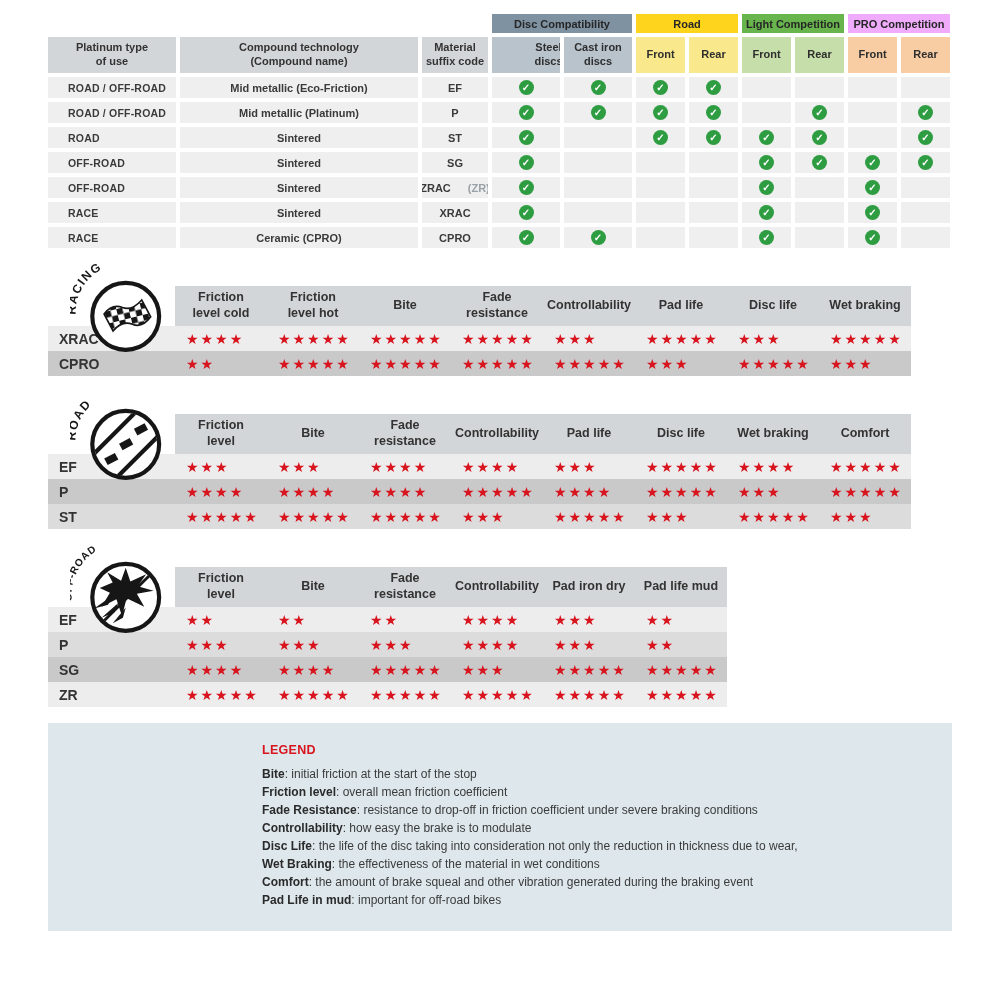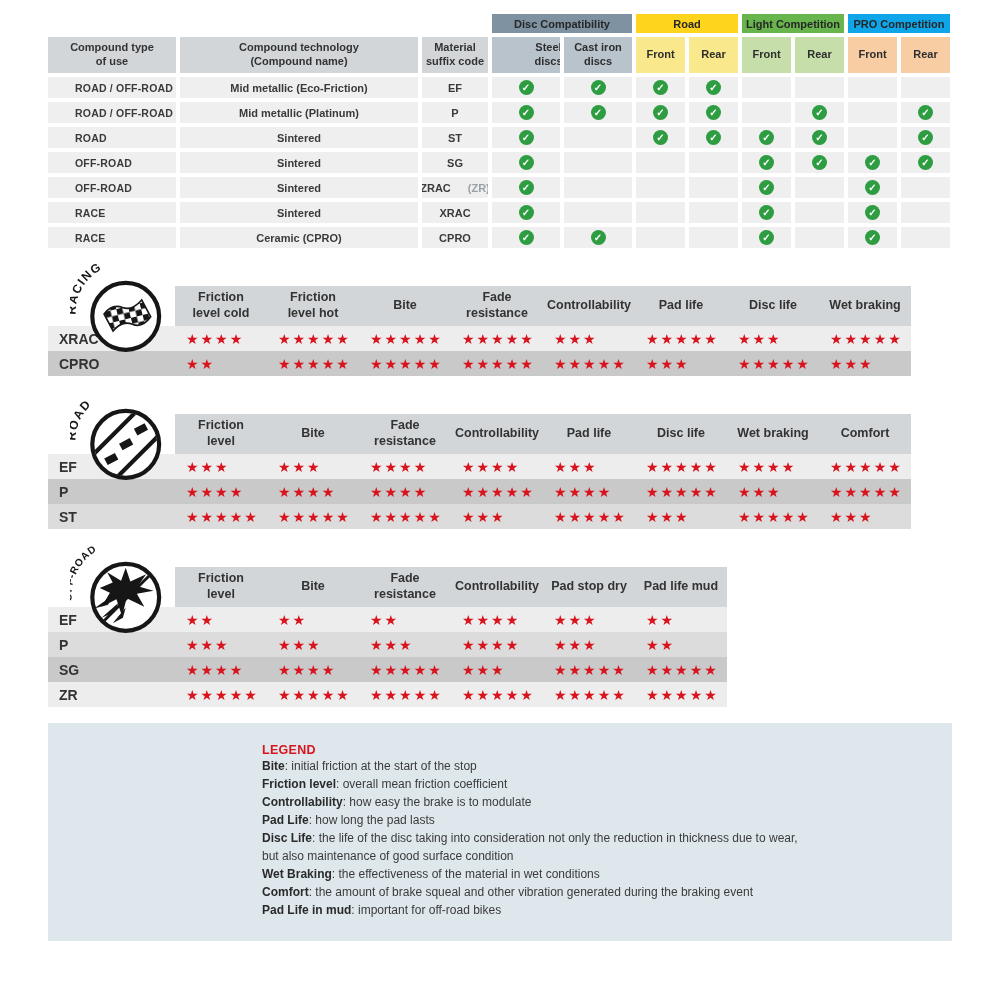--- a/index.html
+++ b/index.html
@@ -7,58 +7,58 @@
   .page{padding:14px 48px 0;}
   .cell{display:flex;align-items:center;justify-content:center;text-align:center;overflow:hidden;}
   
   .compat-grid{display:grid;grid-template-columns:128px 238px 66px 68px 68px 49px 49px 49px 49px 49px 49px;gap:4px;}
   .spacer,.corner{background:transparent;}
   .group-hdr{min-height:19px;font-weight:bold;font-size:11px;color:#262626;}
   .hdr{background:var(--header-gray);font-weight:bold;font-size:11px;white-space:pre-line;line-height:1.25;color:#333;}
   .main-hdr{min-height:36px;}
   .sub-hdr{min-height:34px;color:#2e2e2e;}
   .data{background:var(--row-gray);min-height:21px;font-size:11px;}
-  .use-cell{justify-content:flex-start;padding-left:27px;font-weight:bold;font-size:10.5px;letter-spacing:.2px;}
+  .use-cell{justify-content:flex-start;padding-left:20px;font-weight:bold;font-size:10.5px;letter-spacing:.2px;}
   .tech-cell{font-weight:bold;}
   .code-cell{font-weight:bold;}
   .code-note{color:#9aa1a7;margin-left:17px;font-weight:bold;}
   .check{width:15px;height:15px;border-radius:50%;background:var(--check-green);color:#fff;font-size:10px;font-weight:bold;display:flex;align-items:center;justify-content:center;line-height:1;}
   
   .perf{position:relative;padding-top:24px;margin-top:14px;}
   .perf-icon{position:absolute;left:22px;top:-4px;}
   .perf-grid{display:grid;gap:0;}
   .cols8{grid-template-columns:127px repeat(8,92px);}
   .cols6{grid-template-columns:127px repeat(6,92px);}
   .perf-hdr{min-height:40px;font-weight:bold;font-size:12.5px;white-space:pre-line;}
   .row-label{min-height:25px;justify-content:flex-start;padding-left:11px;font-weight:bold;font-size:14px;color:#333;}
   .stars{min-height:25px;justify-content:flex-start;padding-left:11px;color:var(--star-red);font-size:14px;letter-spacing:2px;line-height:1;}
   .light{background:var(--shade-light);}
   .medium{background:var(--shade-medium);}
   .dark{background:var(--shade-dark);}
   
   .legend{margin-top:16px;background:var(--legend-bg);padding:20px 30px 22px 214px;}
-  .legend-title{color:var(--star-red);font-weight:bold;font-size:12.5px;letter-spacing:.3px;}
+  .legend-title{color:var(--star-red);font-weight:bold;font-size:12.5px;margin-bottom:8px;letter-spacing:.3px;}
   .legend-line{font-size:12px;line-height:1.5;color:#3b3b3b;}
   .term{font-weight:bold;color:#2a2a2a;}
   svg text{font-family:"Liberation Sans",sans-serif;font-weight:bold;font-size:13px;fill:#161616;letter-spacing:1.5px;}
   svg text.small{font-size:11px;letter-spacing:.8px;}
 </style>
 </head>
 <body>
 
 <div class="page">
 
   <section>
     <div class="compat-grid">
         <div class="cell spacer" style="grid-column: span 3;"></div>
         <div class="cell group-hdr" style="background: rgb(126, 146, 161); grid-column: span 2;">Disc Compatibility</div>
         <div class="cell group-hdr" style="background: rgb(255, 212, 28); grid-column: span 2;">Road</div>
         <div class="cell group-hdr" style="background: rgb(104, 181, 77); grid-column: span 2;">Light Competition</div>
-        <div class="cell group-hdr" style="background: #0ea5e9; grid-column: span 2;">PRO Competition</div>
-        <div class="cell hdr main-hdr">Compound type
+        <div class="cell group-hdr" style="background: #f0abfc; grid-column: span 2;">PRO Competition</div>
+        <div class="cell hdr main-hdr">Platinum type
 of use</div>
         <div class="cell hdr main-hdr">Compound technology
 (Compound name)</div>
         <div class="cell hdr main-hdr">Material
 suffix code</div>
         <div class="cell hdr sub-hdr" style="background: rgb(185, 195, 204); padding-left: 45px;">Steel
 discs</div>
         <div class="cell hdr sub-hdr" style="background: rgb(185, 195, 204);">Cast iron
 discs</div>
         <div class="cell hdr sub-hdr" style="background: rgb(250, 233, 140);">Front</div>
@@ -353,21 +353,21 @@
       </g>
     </svg>
     <div class="perf-grid cols6">
         <div class="cell corner"></div>
         <div class="cell hdr perf-hdr">Friction
 level</div>
         <div class="cell hdr perf-hdr">Bite</div>
         <div class="cell hdr perf-hdr">Fade
 resistance</div>
         <div class="cell hdr perf-hdr">Controllability</div>
-        <div class="cell hdr perf-hdr">Pad stop dry</div>
+        <div class="cell hdr perf-hdr">Pad iron dry</div>
         <div class="cell hdr perf-hdr">Pad life mud</div>
         <div class="cell row-label light">EF</div>
         <div class="cell stars light">★★</div>
         <div class="cell stars light">★★</div>
         <div class="cell stars light">★★</div>
         <div class="cell stars light">★★★★</div>
         <div class="cell stars light">★★★</div>
         <div class="cell stars light">★★</div>
         <div class="cell row-label medium">P</div>
         <div class="cell stars medium">★★★</div>
@@ -391,23 +391,22 @@
         <div class="cell stars light">★★★★★</div>
         <div class="cell stars light">★★★★★</div>
       </div>
   </section>
 
   <div class="legend">
     <div class="legend-title">LEGEND</div>
     <div>
         <div class="legend-line"><span class="term">Bite</span><span>: initial friction at the start of the stop</span></div>
         <div class="legend-line"><span class="term">Friction level</span><span>: overall mean friction coefficient</span></div>
+        <div class="legend-line"><span class="term">Fade Resistance</span><span>: resistance to drop-off in friction coefficient under severe braking conditions</span></div>
         <div class="legend-line"><span class="term">Controllability</span><span>: how easy the brake is to modulate</span></div>
-        <div class="legend-line"><span class="term">Pad Life</span><span>: how long the pad lasts</span></div>
         <div class="legend-line"><span class="term">Disc Life</span><span>: the life of the disc taking into consideration not only the reduction in thickness due to wear,</span></div>
-        <div class="legend-line"><span>but also maintenance of good surface condition</span></div>
         <div class="legend-line"><span class="term">Wet Braking</span><span>: the effectiveness of the material in wet conditions</span></div>
         <div class="legend-line"><span class="term">Comfort</span><span>: the amount of brake squeal and other vibration generated during the braking event</span></div>
         <div class="legend-line"><span class="term">Pad Life in mud</span><span>: important for off-road bikes</span></div>
       </div>
   </div>
 
 </div>
 
 </body></html>

